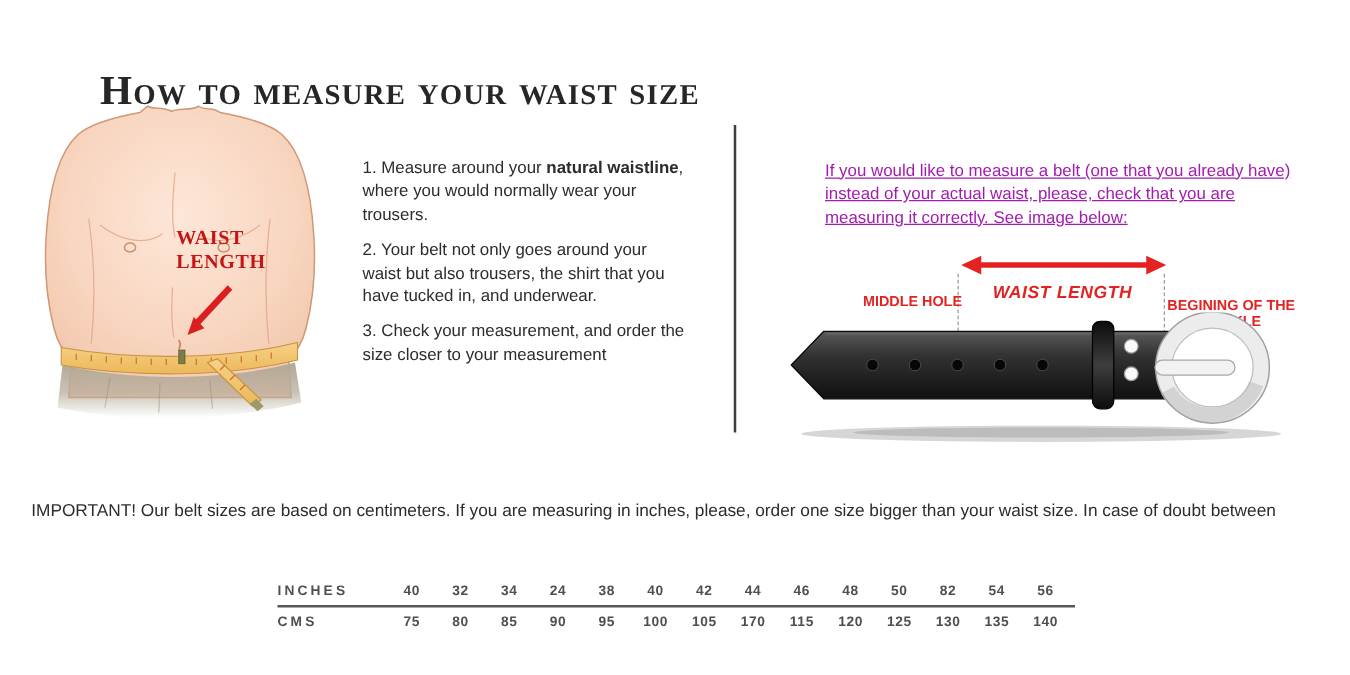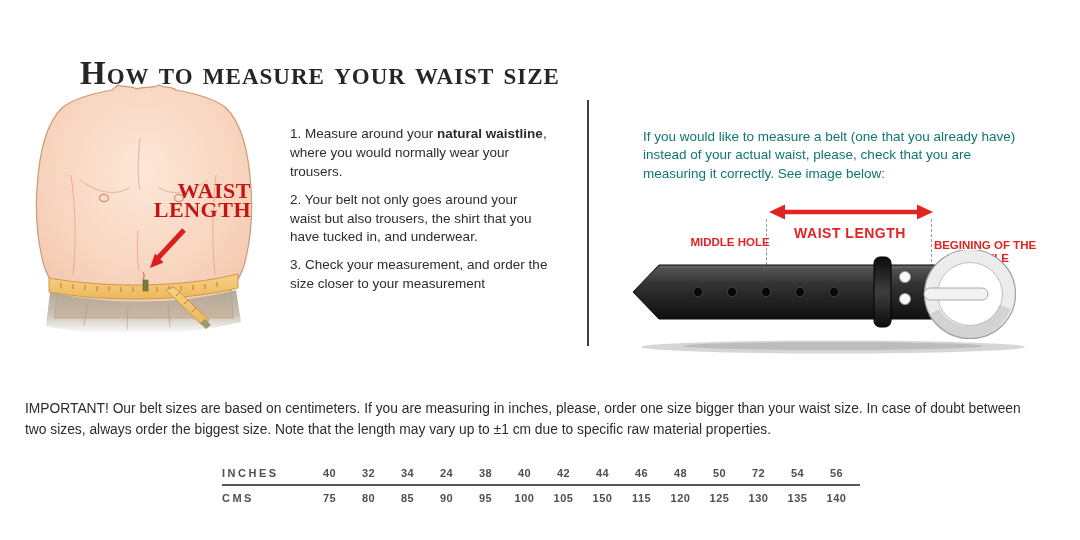--- a/index.html
+++ b/index.html
@@ -4,42 +4,42 @@
 <style>
   html,body{margin:0;padding:0;background:#fff;}
   .canvas{position:relative;width:1080px;height:524px;background:#ffffff;overflow:hidden;
           font-family:"Liberation Sans",sans-serif;color:#2c2c2c;}
 
   .title{position:absolute;left:80px;top:33px;font-family:"Liberation Serif",serif;
          font-variant:small-caps;font-weight:700;font-size:33px;letter-spacing:1px;color:#262626;}
 
   
   .torso-wrap{position:absolute;left:16px;top:80px;width:250px;height:260px;}
-  .waist-label{position:absolute;left:141px;top:181px;width:110px;text-align:right;
-               font-family:"Liberation Serif",serif;font-weight:700;font-size:22px;
+  .waist-label{position:absolute;left:141px;top:181px;width:110px;text-align:left;
+               font-family:"Liberation Serif",serif;font-weight:700;font-size:16px;
                line-height:19px;color:#c41414;letter-spacing:.5px;}
 
   
   .instructions{position:absolute;left:290px;top:125px;width:276px;font-size:13.5px;
                 line-height:1.4;color:#2c2c2c;}
   .instructions p{margin:0 16px 9px 0;}
   .instructions b{font-weight:700;}
 
   .divider{position:absolute;left:587px;top:100px;width:2px;height:246px;background:#3f3f3f;}
 
   
-  .belt-intro{position:absolute;left:643px;top:114px;width:376px;font-size:13.5px;
-              line-height:1.38;color:#0f766e;}
+  .belt-intro{position:absolute;left:660px;top:114px;width:376px;font-size:13.5px;
+              line-height:1.38;color:#a21caf;text-decoration:underline;}
   .belt-svg{position:absolute;left:628px;top:250px;}
   .dash-line{position:absolute;width:0;border-left:1px dashed #9a9a9a;}
   .dash-1{left:766px;top:219px;height:46px;}
   .dash-2{left:931px;top:219px;height:53px;}
   .belt-arrow{position:absolute;left:768px;top:203px;}
   .lbl{position:absolute;color:#e32222;font-weight:700;text-align:center;}
-  .lbl-waist-length{left:770px;top:225px;width:160px;font-size:14px;letter-spacing:.5px;}
+  .lbl-waist-length{left:770px;top:225px;width:160px;font-size:14px;letter-spacing:.5px;font-style:italic;}
   .lbl-middle-hole{left:688px;top:236px;width:84px;font-size:11.5px;line-height:1.15;}
   .lbl-buckle{left:932px;top:239px;width:106px;font-size:11.5px;line-height:1.15;}
 
   
   .important{position:absolute;left:25px;top:398px;width:1030px;text-align:left;
              font-size:13.8px;line-height:1.55;color:#2c2c2c;}
 
   
   .size-table{position:absolute;left:222px;top:461px;width:638px;color:#4f4f4f;
               font-weight:700;font-size:11px;}
@@ -187,51 +187,50 @@
       <ellipse cx="342" cy="44" rx="39" ry="38" fill="none" stroke="#ececec" stroke-width="13"></ellipse>
       <path d="M 306 62 A 39 38 0 0 0 377 57" fill="none" stroke="#cfcfcf" stroke-width="12" opacity=".85"></path>
       <ellipse cx="342" cy="44" rx="45.5" ry="44.5" fill="none" stroke="#a0a0a0" stroke-width="1.2"></ellipse>
       <ellipse cx="342" cy="44" rx="32.5" ry="31.5" fill="none" stroke="#bdbdbd" stroke-width="1"></ellipse>
       <rect x="296" y="38" width="64" height="12" rx="6" fill="#f2f2f2" stroke="#a8a8a8" stroke-width="1"></rect>
     </g>
   </svg>
 
   <div class="important">
     <div>IMPORTANT! Our belt sizes are based on centimeters.  If you are measuring in inches, please, order one size bigger than your waist size. In case of doubt between</div>
-    <div>two sizes, always order the biggest size. Note that the length may vary up to ±1 cm due to specific raw material properties.</div>
   </div>
 
   <div class="size-table">
     <div class="st-row first">
       <span class="st-label">INCHES</span>
       <span class="st-cell">40</span>
       <span class="st-cell">32</span>
       <span class="st-cell">34</span>
       <span class="st-cell">24</span>
       <span class="st-cell">38</span>
       <span class="st-cell">40</span>
       <span class="st-cell">42</span>
       <span class="st-cell">44</span>
       <span class="st-cell">46</span>
       <span class="st-cell">48</span>
       <span class="st-cell">50</span>
-      <span class="st-cell">72</span>
+      <span class="st-cell">82</span>
       <span class="st-cell">54</span>
       <span class="st-cell">56</span>
     </div>
     <div class="st-row">
       <span class="st-label">CMS</span>
       <span class="st-cell">75</span>
       <span class="st-cell">80</span>
       <span class="st-cell">85</span>
       <span class="st-cell">90</span>
       <span class="st-cell">95</span>
       <span class="st-cell">100</span>
       <span class="st-cell">105</span>
-      <span class="st-cell">150</span>
+      <span class="st-cell">170</span>
       <span class="st-cell">115</span>
       <span class="st-cell">120</span>
       <span class="st-cell">125</span>
       <span class="st-cell">130</span>
       <span class="st-cell">135</span>
       <span class="st-cell">140</span>
     </div>
   </div>
 
 </div>

